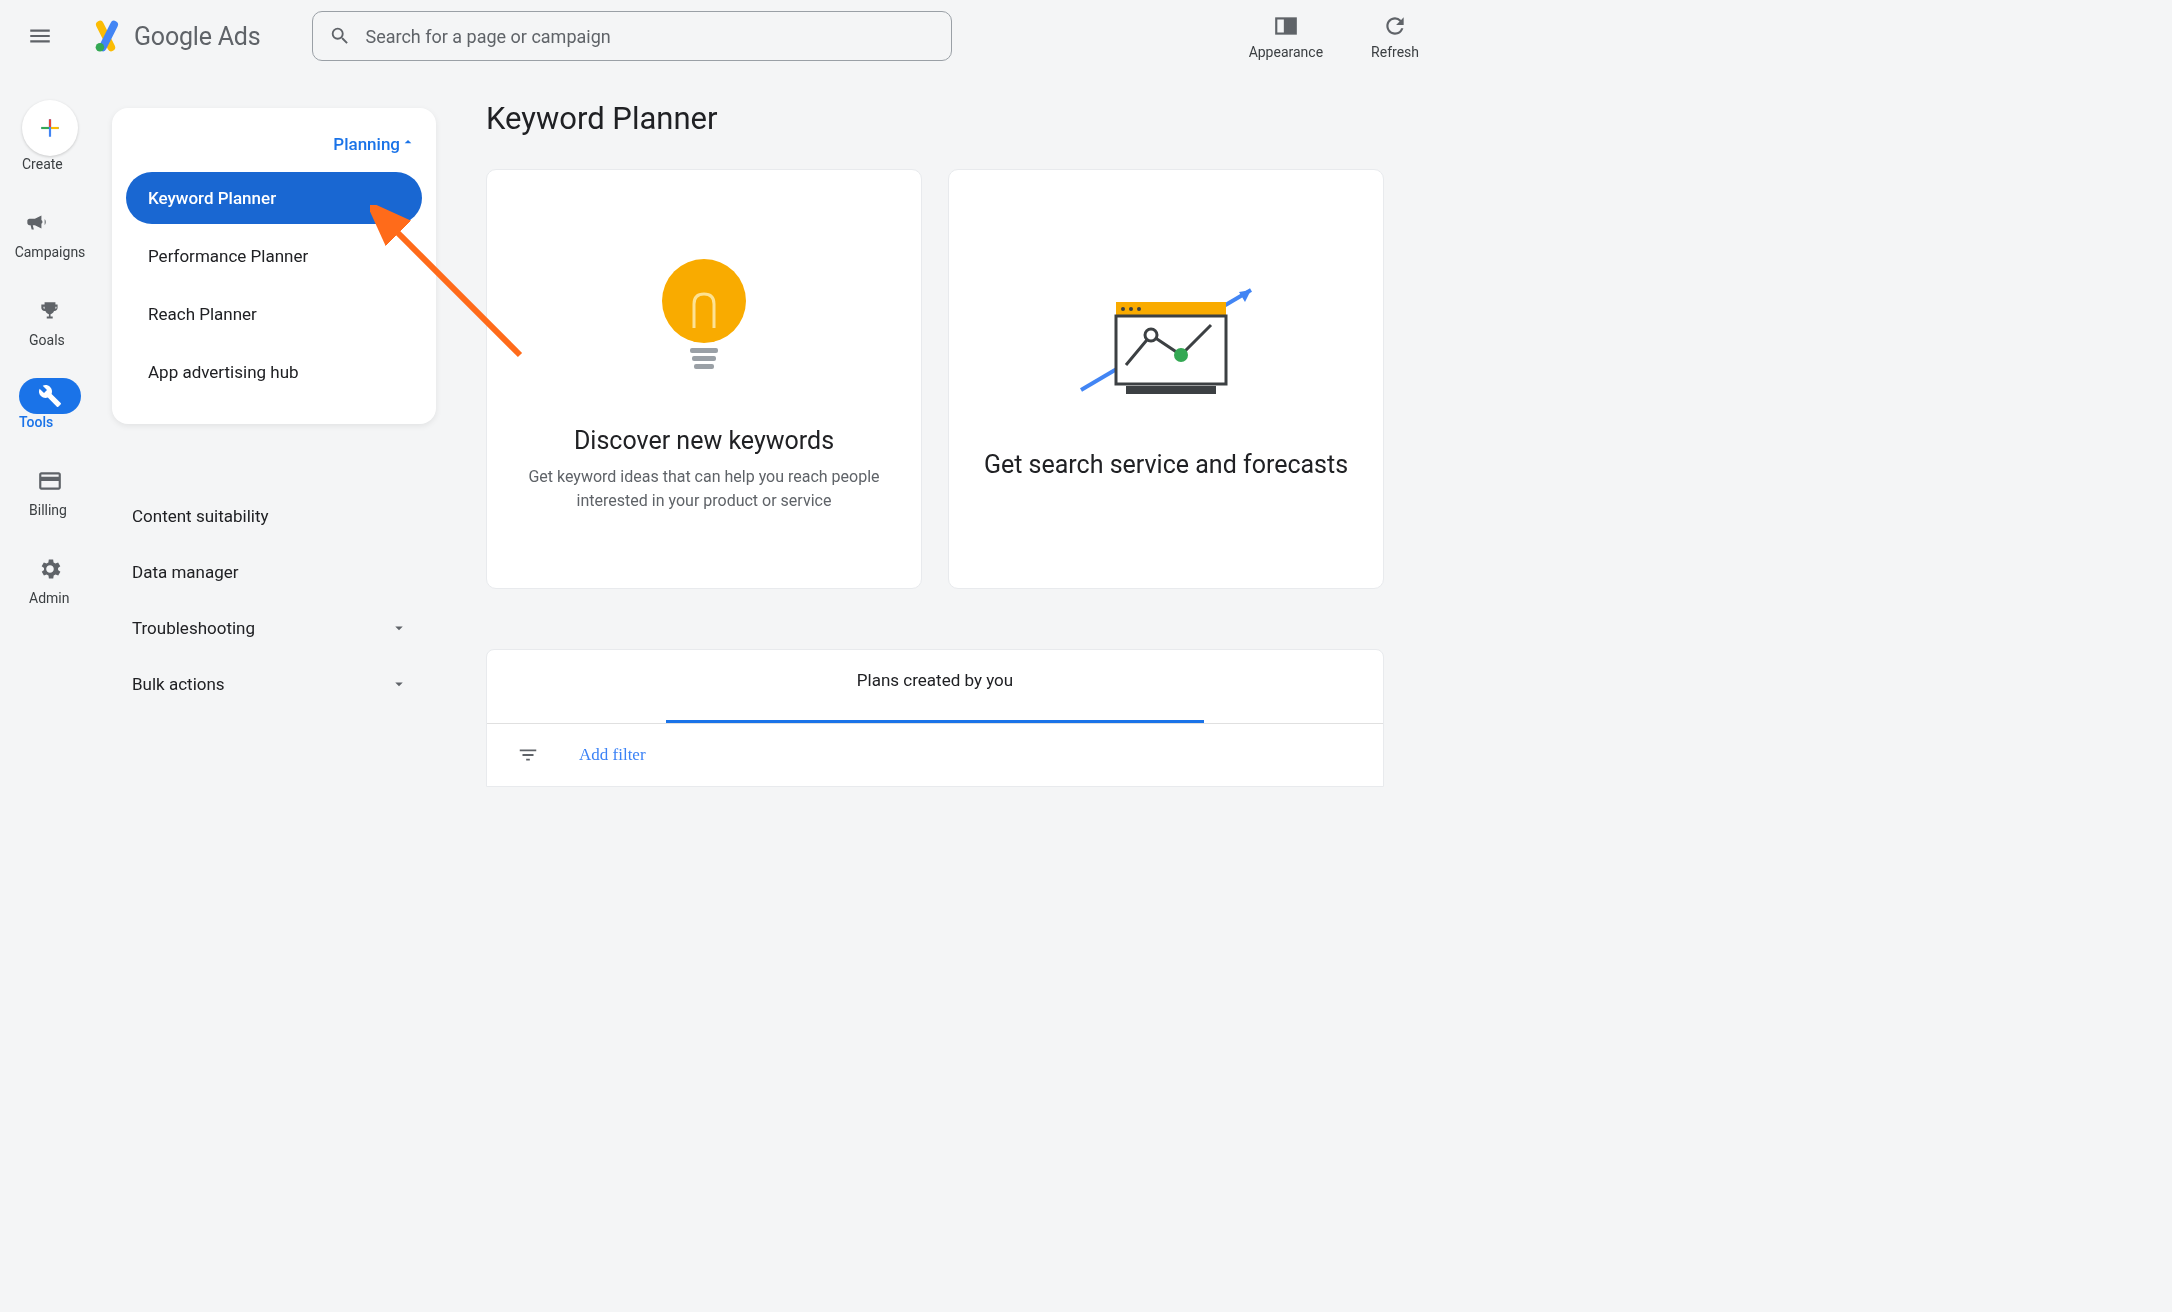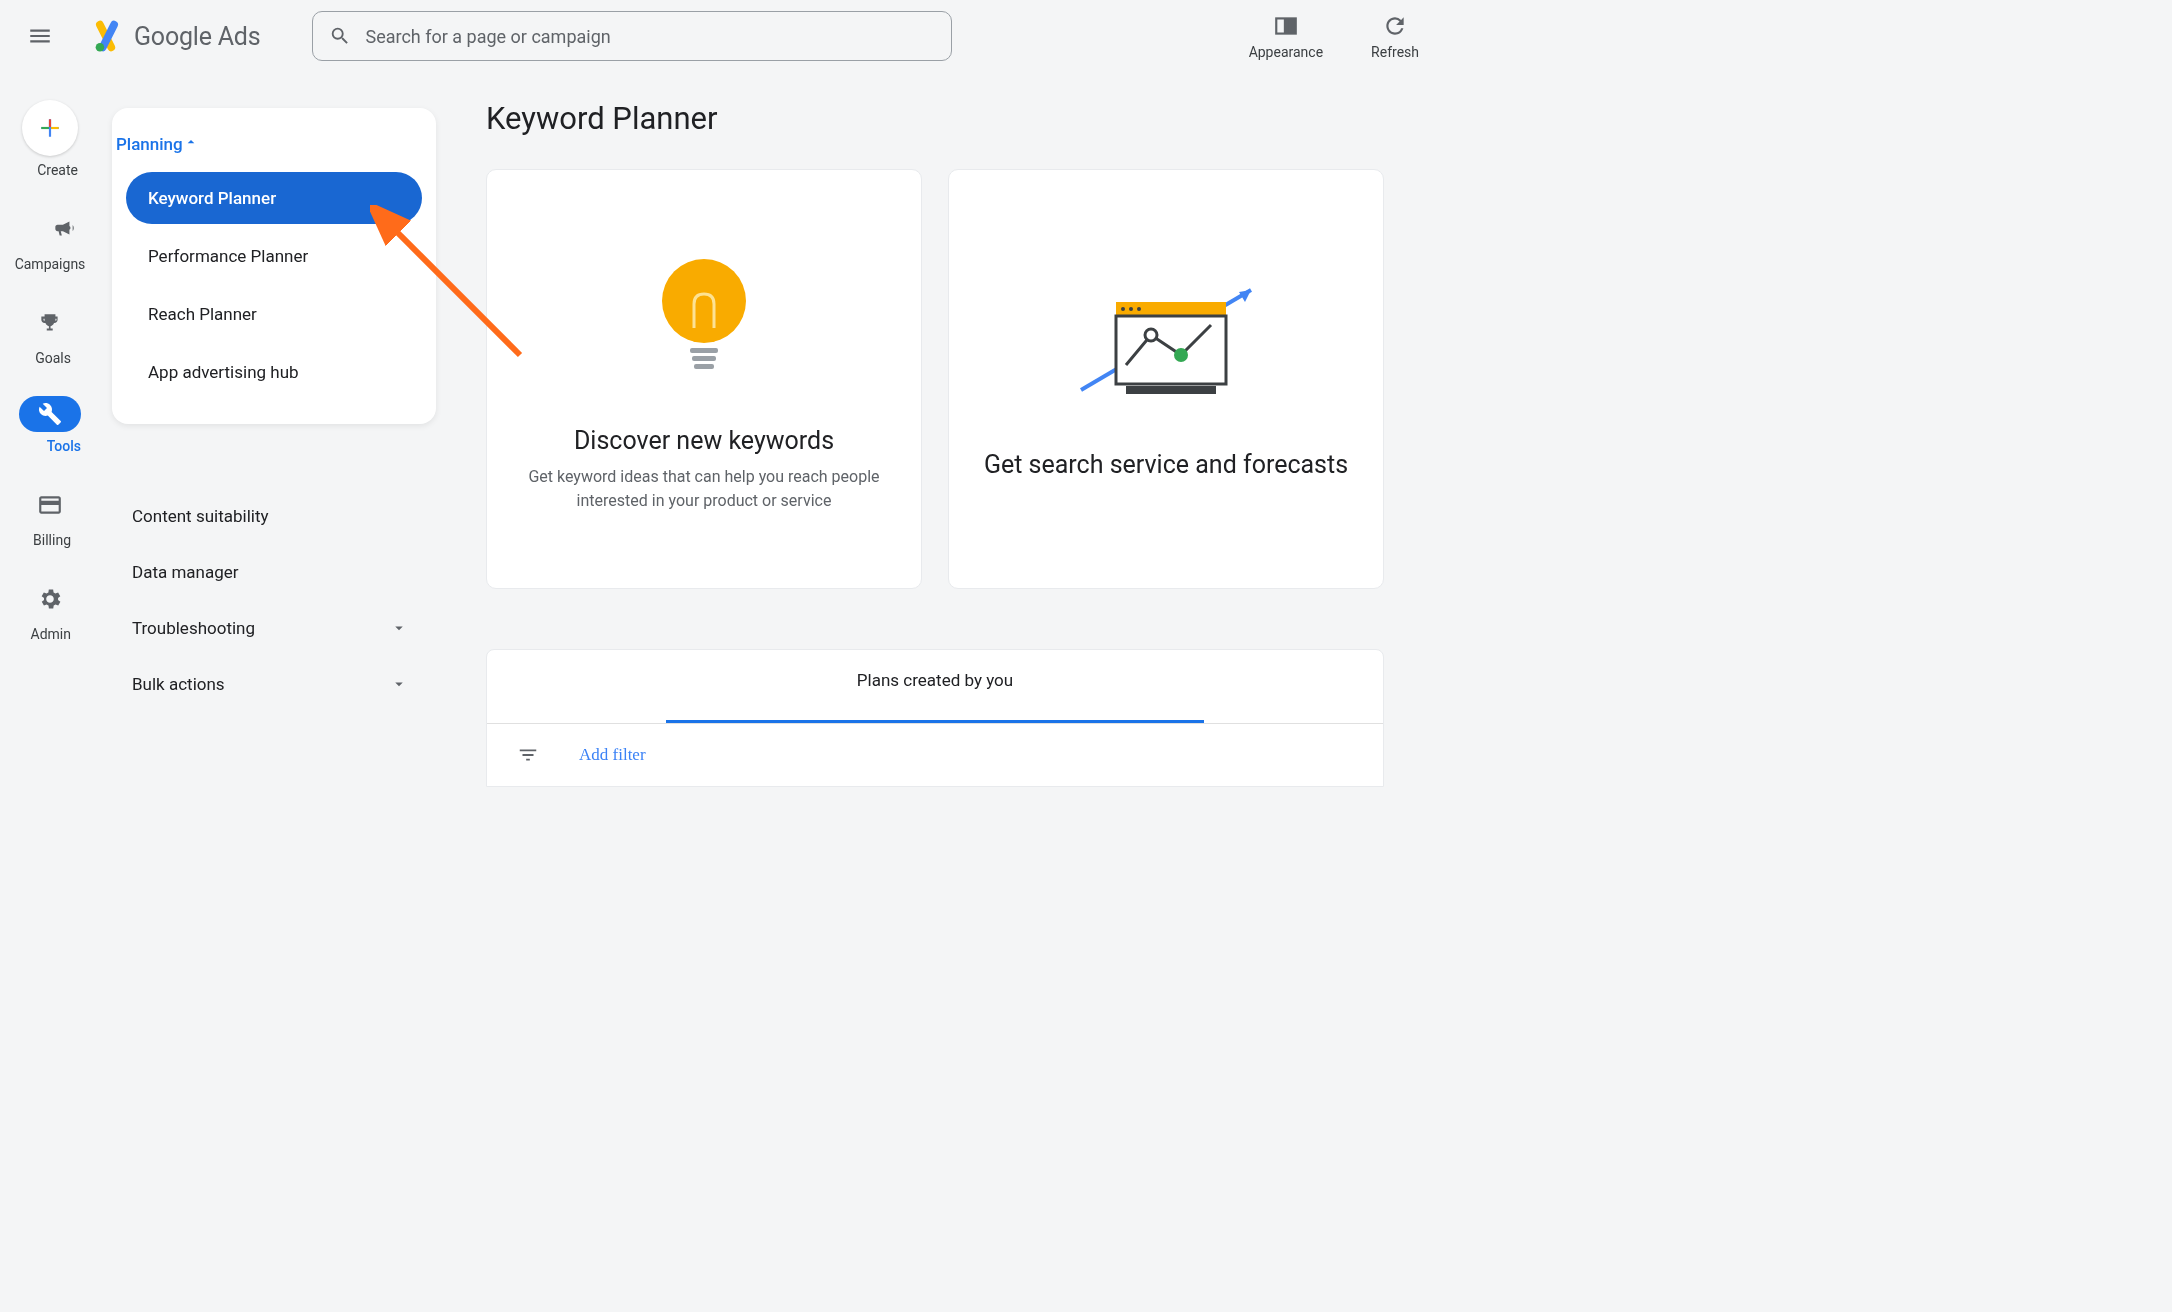--- a/index.html
+++ b/index.html
@@ -16,30 +16,30 @@
   .search-box svg { width:22px; height:22px; }
   .search-box input { border:none; outline:none; background:transparent; font-size:18px; color:#3c4043; flex:1;}
   .search-box input::placeholder { color:#5f6368; }
   .header-spacer { flex:1; }
   .header-btn { display:flex; flex-direction:column; align-items:center; gap:4px; cursor:pointer; padding:0 10px;}
   .header-btn .glyph { width:28px; height:28px; display:flex; align-items:center; justify-content:center;}
   .header-btn .lbl { font-size:14px; color:#3c4043; }
 
   
   .rail { position:absolute; left:0; top:90px; width:100px; display:flex; flex-direction:column; align-items:center; gap:30px; padding-top:10px;}
-  .rail-item { display:flex; flex-direction:column; align-items:flex-end; gap:6px; cursor:pointer;}
+  .rail-item { display:flex; flex-direction:column; align-items:flex-start; cursor:pointer;}
   .rail-icon { width:42px; height:42px; display:flex; align-items:center; justify-content:center; border-radius:21px;}
   .rail-item.create .rail-icon { background:#fff; box-shadow:0 1px 3px rgba(0,0,0,.18); width:56px; height:56px; border-radius:28px;}
   .rail-item.active .rail-icon { background:#1a73e8; width:62px; height:36px; border-radius:18px;}
   .rail-label { font-size:14px; color:#3c4043; }
   .rail-item.active .rail-label { color:#1a73e8; font-weight:500;}
 
   
   .side-panel { position:absolute; left:112px; top:108px; width:324px; background:#fff; border-radius:16px; box-shadow:0 2px 6px rgba(0,0,0,.08); padding:14px 0 20px; z-index:5;}
-  .panel-head { display:flex; align-items:center; justify-content:flex-start; padding:12px 4px; cursor:pointer;}
+  .panel-head { display:flex; align-items:center; justify-content:flex-end; padding:12px 20px; cursor:pointer;}
   .panel-head .label { color:#1a73e8; font-size:17px; font-weight:500;}
   .panel-head .chev { color:#1a73e8;}
   .panel-head .chev svg{width:16px;height:16px;}
   .pill { margin:6px 14px; padding:16px 22px; border-radius:30px; font-size:17px; cursor:pointer; color:#202124;}
   .pill.selected { background:#1967d2; color:#fff; font-weight:500;}
 
   
   .secondary-nav { position:absolute; left:112px; top:488px; width:324px; }
   .sec-row { display:flex; align-items:center; justify-content:space-between; padding:18px 28px 18px 20px; cursor:pointer; color:#202124; font-size:17px;}
   .sec-row svg { width:18px; height:18px;}

